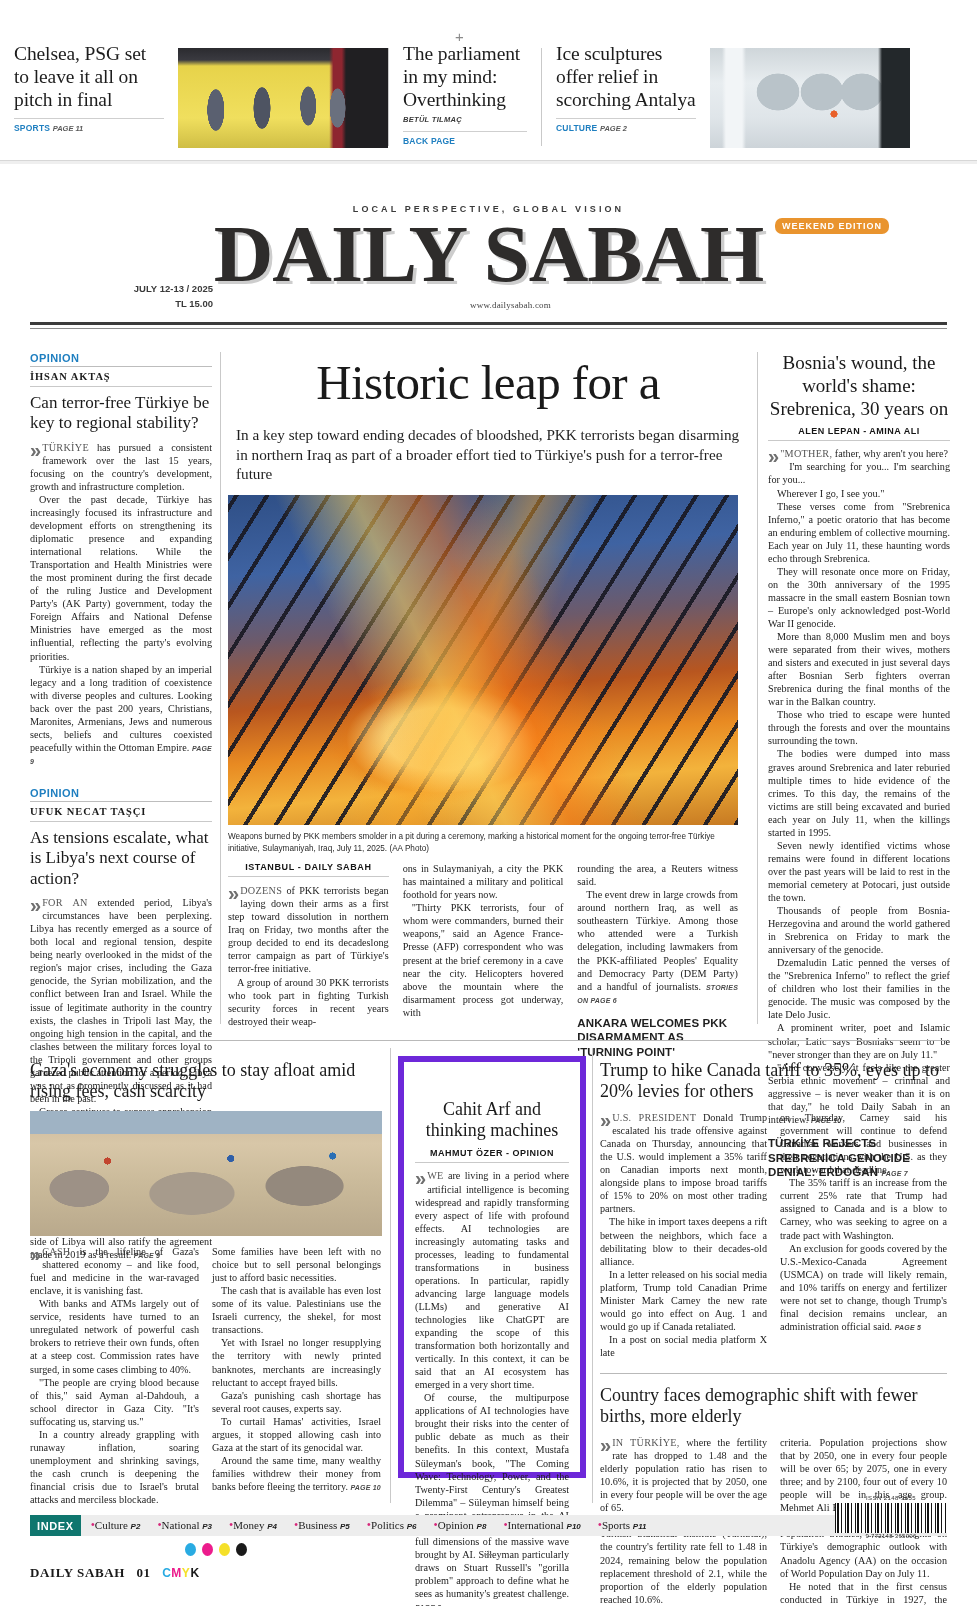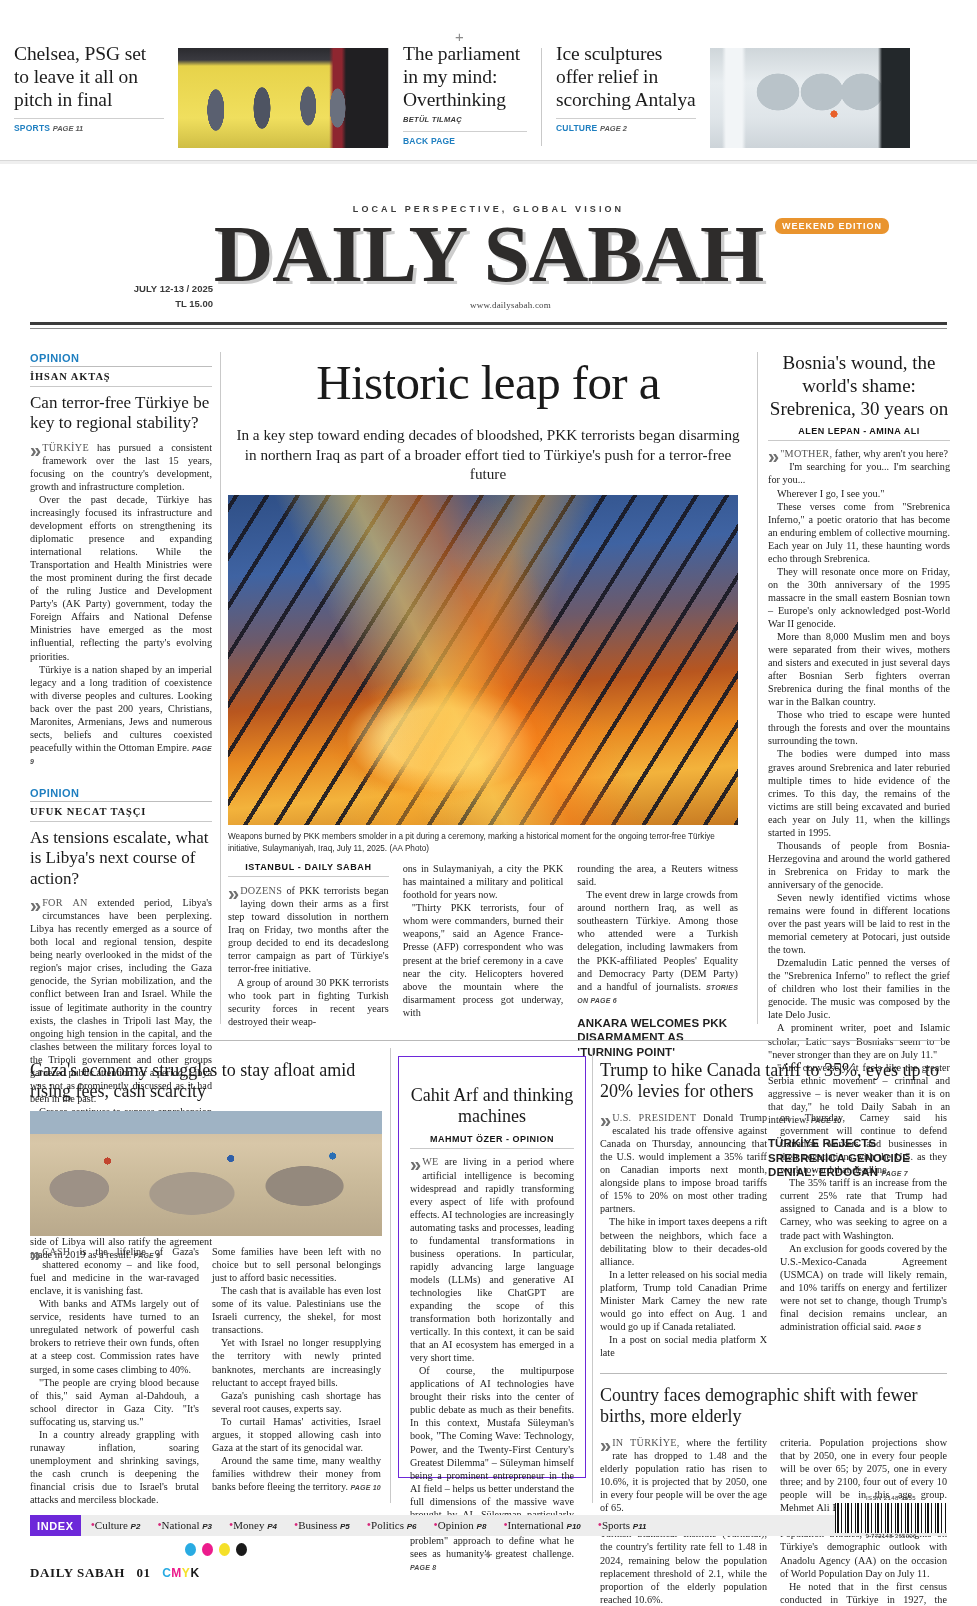--- a/index.html
+++ b/index.html
@@ -97,21 +97,21 @@
   .sc { font-variant: small-caps; letter-spacing:.3px; color:#555; }
   .pg { font-family:"Liberation Sans",sans-serif; font-style:italic; font-weight:bold; font-size:7px; color:#4a4a4a; letter-spacing:.2px; }
 
   
   .colL { position:absolute; left:0; top:0; width:182px; }
 
   
   .lead { position:absolute; left:198px; top:0; width:520px; }
   .lead h1 { font-family:"Liberation Serif",serif; font-weight:400; font-size:49px; line-height:1.03;
              text-align:center; margin:6px 0 0; color:#1a1a1a; letter-spacing:-.6px; }
-  .lead .deck { font-family:"Liberation Serif",serif; font-size:15.2px; line-height:1.26; text-align:center;
+  .lead .deck { font-family:"Liberation Serif",serif; font-size:15.2px; line-height:1.26; 
                 margin:17px 8px 0; color:#1f1f1f; }
   .lead-photo { margin-top:12px; width:510px; height:330px; position:relative; overflow:hidden;
      background: linear-gradient(175deg,#2f4f86 0%,#3f63a2 22%,#6d5a6a 40%,#b8561f 58%,#e88a22 72%,#f3b33c 84%,#c77a22 100%); }
   .lead-photo:after{content:"";position:absolute;inset:0;
     background:
       linear-gradient(65deg, transparent 30%, rgba(255,210,90,.55) 42%, rgba(255,120,20,.5) 52%, transparent 64%),
       linear-gradient(112deg, transparent 38%, rgba(255,170,40,.45) 48%, transparent 58%),
       radial-gradient(ellipse 160px 90px at 42% 74%, rgba(255,230,140,.8) 0 35%, rgba(230,120,20,.3) 60%, transparent 72%),
       repeating-linear-gradient(-58deg, rgba(25,25,35,.92) 0 4px, transparent 4px 26px) ;
     mix-blend-mode:normal;}
@@ -144,32 +144,32 @@
       radial-gradient(ellipse 42px 26px at 14% 62%, #9d9186 0 70%, transparent 72%),
       radial-gradient(ellipse 60px 30px at 46% 66%, #a79b8c 0 70%, transparent 72%),
       radial-gradient(ellipse 55px 28px at 78% 60%, #94897d 0 70%, transparent 72%),
       linear-gradient(180deg, #9fb3c4 0 18%, transparent 18%),
       radial-gradient(circle 5px at 22% 40%, #c2452f 0 70%, transparent 72%),
       radial-gradient(circle 5px at 57% 38%, #2f5fa8 0 70%, transparent 72%),
       radial-gradient(circle 5px at 86% 36%, #2a6fb5 0 70%, transparent 72%);}
   .two-col { display:flex; gap:13px; margin-top:9px; }
   .two-col .c { width:169px; }
 
-  .arf-box { position:absolute; left:368px; top:8px; width:188px; height:422px; border:1px solid #6d28d9; padding:22px 11px; }
+  .arf-box { position:absolute; left:368px; top:8px; width:188px; height:422px; border:6px solid #6d28d9; padding:31px 11px; }
   .arf-box h3 { font-family:"Liberation Serif",serif; font-weight:400; font-size:18px; line-height:1.18;
                 text-align:center; margin:6px 0 7px; color:#1a1a1a; }
 
   .rightLower { position:absolute; left:570px; top:12px; width:347px; }
   .rl-two { display:flex; gap:13px; margin-top:7px; }
   .rl-two .c { width:167px; }
   .hr-small { border-bottom:1px solid #b9b9b9; margin:14px 0 11px; }
 
   
   .indexbar { position:absolute; left:30px; top:1515px; width:917px; height:21px; background:#ededed; display:flex; align-items:center; }
-  .index-tag { background:#6d28d9; color:#fff; font-family:"Liberation Sans",sans-serif; font-weight:bold;
+  .index-tag { background:#0f766e; color:#fff; font-family:"Liberation Sans",sans-serif; font-weight:bold;
                font-size:11px; letter-spacing:.6px; padding:3px 7px; margin-right:10px; height:21px; display:flex; align-items:center;text-align:center; }
   .idx-item { font-family:"Liberation Serif",serif; font-size:11px; color:#1c1c1c; margin-right:17px; white-space:nowrap; }
   .idx-item .dot { color:#d6267a; font-size:12px; }
   .idx-item i { font-family:"Liberation Sans",sans-serif; font-style:italic; font-weight:bold; font-size:8px; }
   .barcode { position:absolute; right:30px; top:1495px; width:112px; text-align:center; }
   .barcode .issn { font-family:"Liberation Sans",sans-serif; font-size:6px; color:#333; letter-spacing:.4px; }
   .bars { height:30px; margin-top:2px; background:repeating-linear-gradient(90deg,#111 0 1px, #fff 1px 2px, #111 2px 4px, #fff 4px 6px, #111 6px 7px, #fff 7px 10px); }
   .barnum { font-family:"Liberation Sans",sans-serif; font-size:6px; color:#333; letter-spacing:.3px; }
 
   .cmyk { position:absolute; left:185px; top:1543px; display:flex; gap:6px; }
@@ -309,22 +309,22 @@
       <div class="byline-rule"></div>
       <div class="body-txt">
         <p class="first"><span class="dq">»</span><span class="sc">"MOTHER,</span> <span>father, why aren't you here?</span></p>
         <p>I'm searching for you... I'm searching for you...</p>
         <p>Wherever I go, I see you."</p>
         <p>These verses come from "Srebrenica Inferno," a poetic oratorio that has become an enduring emblem of collective mourning. Each year on July 11, these haunting words echo through Srebrenica.</p>
         <p>They will resonate once more on Friday, on the 30th anniversary of the 1995 massacre in the small eastern Bosnian town – Europe's only acknowledged post-World War II genocide.</p>
         <p>More than 8,000 Muslim men and boys were separated from their wives, mothers and sisters and executed in just several days after Bosnian Serb fighters overran Srebrenica during the final months of the war in the Balkan country.</p>
         <p>Those who tried to escape were hunted through the forests and over the mountains surrounding the town.</p>
         <p>The bodies were dumped into mass graves around Srebrenica and later reburied multiple times to hide evidence of the crimes. To this day, the remains of the victims are still being excavated and buried each year on July 11, when the killings started in 1995.</p>
+        <p>Seven newly identified victims whose remains were found in different locations over the past years will be laid to rest in the memorial cemetery at Potocari, just outside the town.</p>
         <p>Thousands of people from Bosnia-Herzegovina and around the world gathered in Srebrenica on Friday to mark the anniversary of the genocide.</p>
-        <p>Seven newly identified victims whose remains were found in different locations over the past years will be laid to rest in the memorial cemetery at Potocari, just outside the town.</p>
         <p>Dzemaludin Latic penned the verses of the "Srebrenica Inferno" to reflect the grief of children who lost their families in the genocide. The music was composed by the late Delo Jusic.</p>
         <p>A prominent writer, poet and Islamic scholar, Latic says Bosniaks seem to be "never stronger than they are on July 11."</p>
         <p><span>"And conversely, it feels like the greater Serbia ethnic movement – criminal and aggressive – is never weaker than it is on that day," he told Daily Sabah in an interview.</span> <span class="pg">PAGE 10</span></p>
       </div>
       <div class="teasetitle">
         <span>TÜRKİYE REJECTS SREBRENICA GENOCIDE DENIAL: ERDOĞAN</span>
         <span class="pg">PAGE 7</span>
       </div>
     </div>
   </div>

